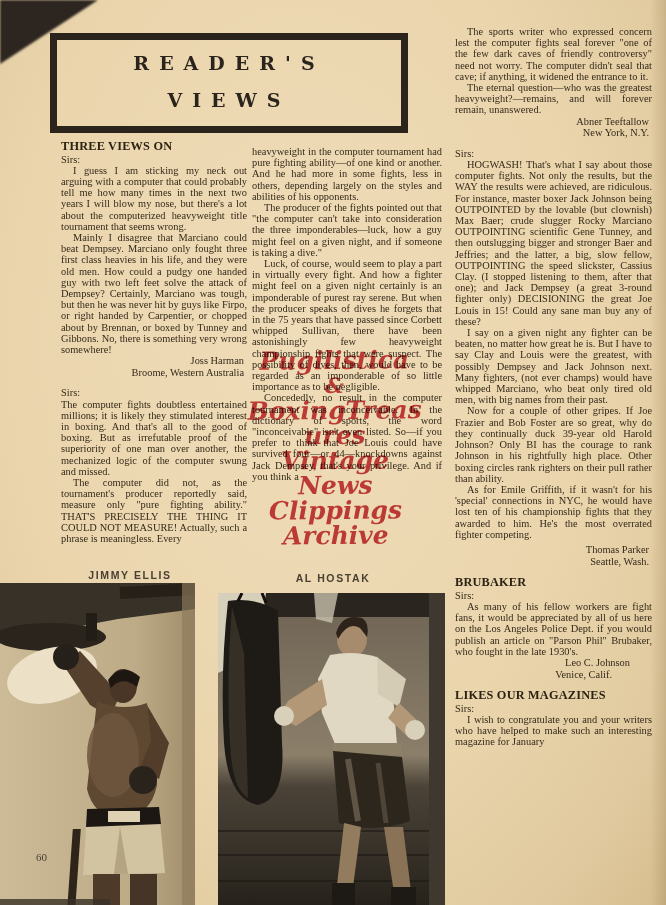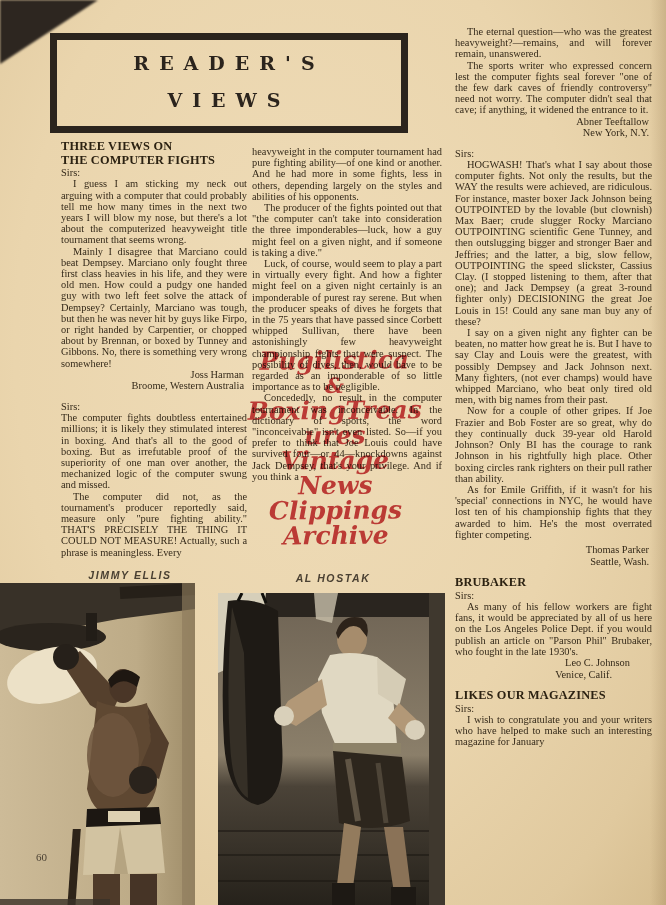--- a/index.html
+++ b/index.html
@@ -37,21 +37,21 @@
     text-align:left; color:#2c2212; letter-spacing:0.2px;
   }
   .colhead.just { text-align:justify; text-align-last:justify; }
   .salute { text-align:left; }
   .gap  { height:9px; }
   .gap-s{ height:4px; }
   .sig  { text-align:right; padding-right:3px; line-height:11.6px; }
   .caption {
     position:absolute; font-family:"Liberation Sans", sans-serif;
     font-weight:bold; font-size:10.5px; letter-spacing:1.6px;
-    color:#4a4032; text-align:center;font-style:italic;
+    color:#4a4032; text-align:center;
   }
   .photo { position:absolute; overflow:hidden; }
   .photo svg { display:block; }
   .page-number {
     position:absolute; left:36px; top:851px; font-size:11px;
     color:#4c4234; z-index:6; font-family:"Liberation Serif", serif;
   }
   .watermark {
     position:absolute; left:224px; top:348px; width:222px; z-index:5;
     text-align:center; font-family:"DejaVu Serif", serif;
@@ -68,42 +68,41 @@
   <div class="corner-shadow"></div>
   <div class="edge-right"></div>
 
   <div class="header-box">
     <div class="header-line">READER'S</div>
     <div class="header-line">VIEWS</div>
   </div>
 
   <div class="col" style="left:61px; top:140px; width:186px;">
     <div class="colhead">THREE VIEWS ON</div>
-    <div class="colhead">THE COMPUTER FIGHTS</div>
     <div class="salute">Sirs:</div>
     <p class="ind">I guess I am sticking my neck out arguing with a computer that could probably tell me how many times in the next two years I will blow my nose, but there's a lot about the computerized heavyweight title tournament that seems wrong.</p>
     <p class="ind">Mainly I disagree that Marciano could beat Dempsey. Marciano only fought three first class heavies in his life, and they were old men. How could a pudgy one handed guy with two left feet solve the attack of Dempsey? Certainly, Marciano was tough, but then he was never hit by guys like Firpo, or right handed by Carpentier, or chopped about by Brennan, or boxed by Tunney and Gibbons. No, there is something very wrong somewhere!</p>
     <div class="sig">Joss Harman</div>
     <div class="sig">Broome, Western Australia</div>
     <div class="gap"></div>
     <div class="salute">Sirs:</div>
     <p>The computer fights doubtless entertained millions; it is likely they stimulated interest in boxing. And that's all to the good of boxing. But as irrefutable proof of the superiority of one man over another, the mechanized logic of the computer swung and missed.</p>
     <p class="ind">The computer did not, as the tournament's producer reportedly said, measure only "pure fighting ability." THAT'S PRECISELY THE THING IT COULD NOT MEASURE! Actually, such a phrase is meaningless. Every</p>
   </div>
 
   <div class="col" style="left:252px; top:146px; width:190px;">
     <p>heavyweight in the computer tournament had pure fighting ability—of one kind or another. And he had more in some fights, less in others, depending largely on the styles and abilities of his opponents.</p>
     <p class="ind">The producer of the fights pointed out that "the computer can't take into consideration the three imponderables—luck, how a guy might feel on a given night, and if someone is taking a dive."</p>
     <p class="ind">Luck, of course, would seem to play a part in virtually every fight. And how a fighter might feel on a given night certainly is an imponderable of purest ray serene. But when the producer speaks of dives he forgets that in the 75 years that have passed since Corbett whipped Sullivan, there have been astonishingly few heavyweight championship fights that were suspect. The possibility of dives, then, would have to be regarded as an imponderable of so little importance as to be negligible.</p>
     <p class="ind">Concededly, no result in the computer tournament was inconceivable. In the dictionary of sports, the word "inconceivable" isn't even listed. So—if you prefer to think that Joe Louis could have survived four—or 44—knockdowns against Jack Dempsey, that's your privilege. And if you think a</p>
   </div>
 
   <div class="col" style="left:455px; top:26px; width:197px;">
+    <p class="ind">The sports writer who expressed concern lest the computer fights seal forever "one of the few dark caves of friendly controversy" need not worry. The computer didn't seal that cave; if anything, it widened the entrance to it.</p>
     <p class="ind">The eternal question—who was the greatest heavyweight?—remains, and will forever remain, unanswered.</p>
-    <p class="ind">The sports writer who expressed concern lest the computer fights seal forever "one of the few dark caves of friendly controversy" need not worry. The computer didn't seal that cave; if anything, it widened the entrance to it.</p>
     <div class="sig">Abner Teeftallow</div>
     <div class="sig">New York, N.Y.</div>
     <div class="gap"></div>
     <div class="salute">Sirs:</div>
     <p class="ind">HOGWASH! That's what I say about those computer fights. Not only the results, but the WAY the results were achieved, are ridiculous. For instance, master boxer Jack Johnson being OUTPOINTED by the lovable (but clownish) Max Baer; crude slugger Rocky Marciano OUTPOINTING scientific Gene Tunney, and then outslugging bigger and stronger Baer and Jeffries; and the latter, a big, slow fellow, OUTPOINTING the speed slickster, Cassius Clay. (I stopped listening to them, after that one); and Jack Dempsey (a great 3-round fighter only) DECISIONING the great Joe Louis in 15! Could any sane man buy any of these?</p>
     <p class="ind">I say on a given night any fighter can be beaten, no matter how great he is. But I have to say Clay and Louis were the greatest, with possibly Dempsey and Jack Johnson next. Many fighters, (not ever champs) would have whipped Marciano, who beat only tired old men, with big names from their past.</p>
     <p class="ind">Now for a couple of other gripes. If Joe Frazier and Bob Foster are so great, why do they continually duck 39-year old Harold Johnson? Only BI has the courage to rank Johnson in his rightfully high place. Other boxing circles rank righters on their pull rather than ability.</p>
     <p class="ind">As for Emile Griffith, if it wasn't for his 'special' connections in NYC, he would have lost ten of his championship fights that they awarded to him. He's the most overrated fighter competing.</p>
     <div class="gap-s"></div>
     <div class="sig">Thomas Parker</div>

